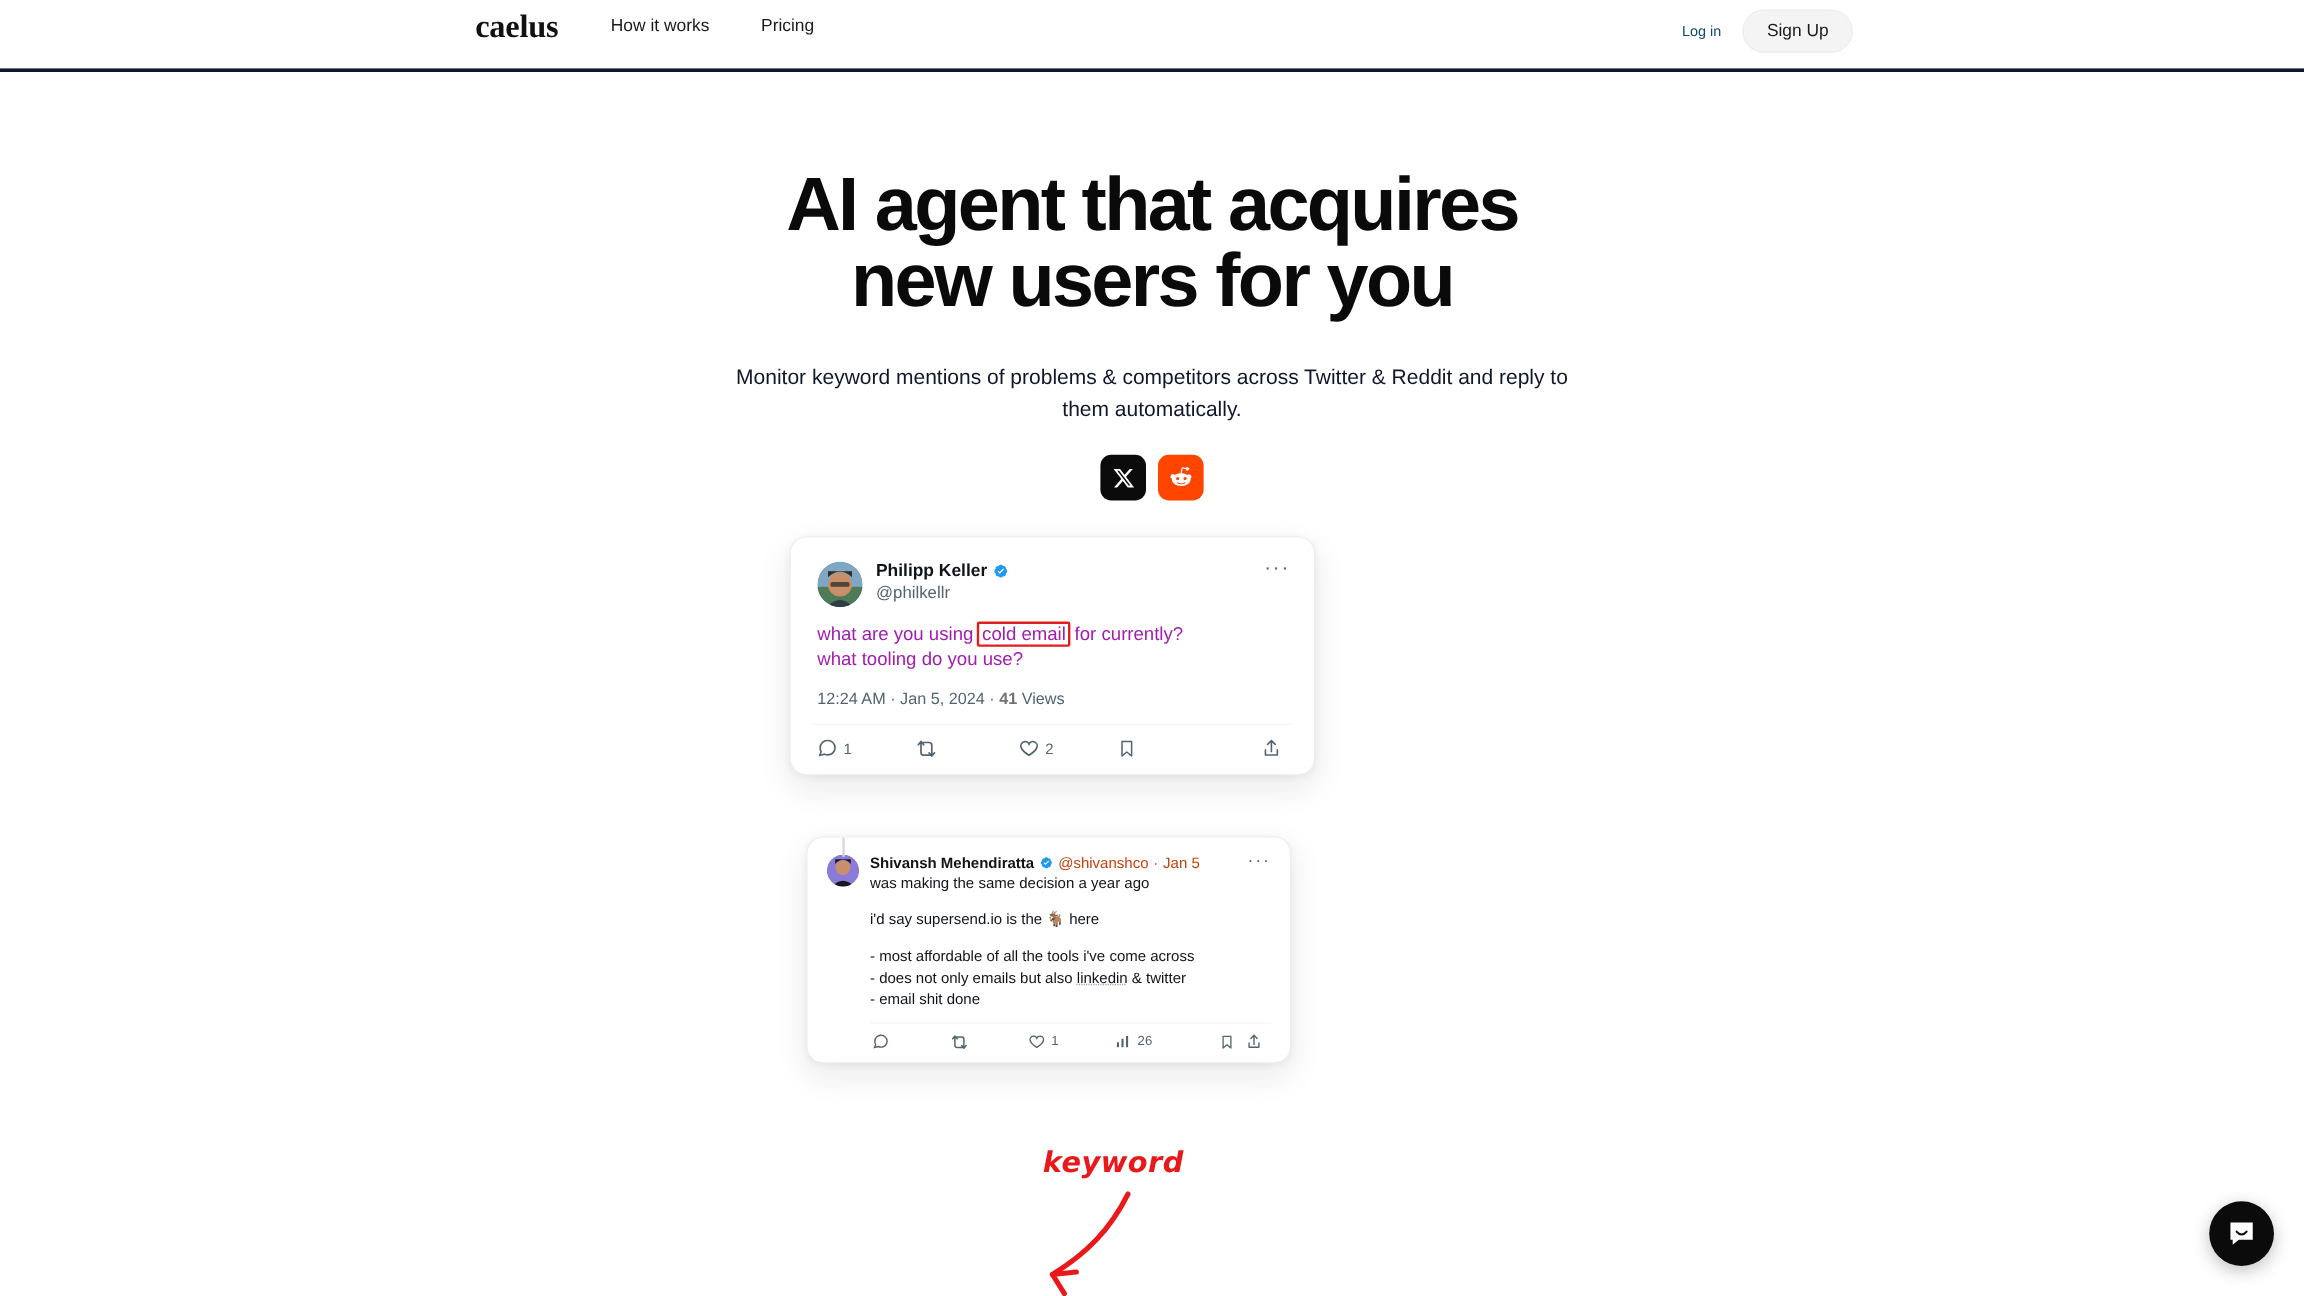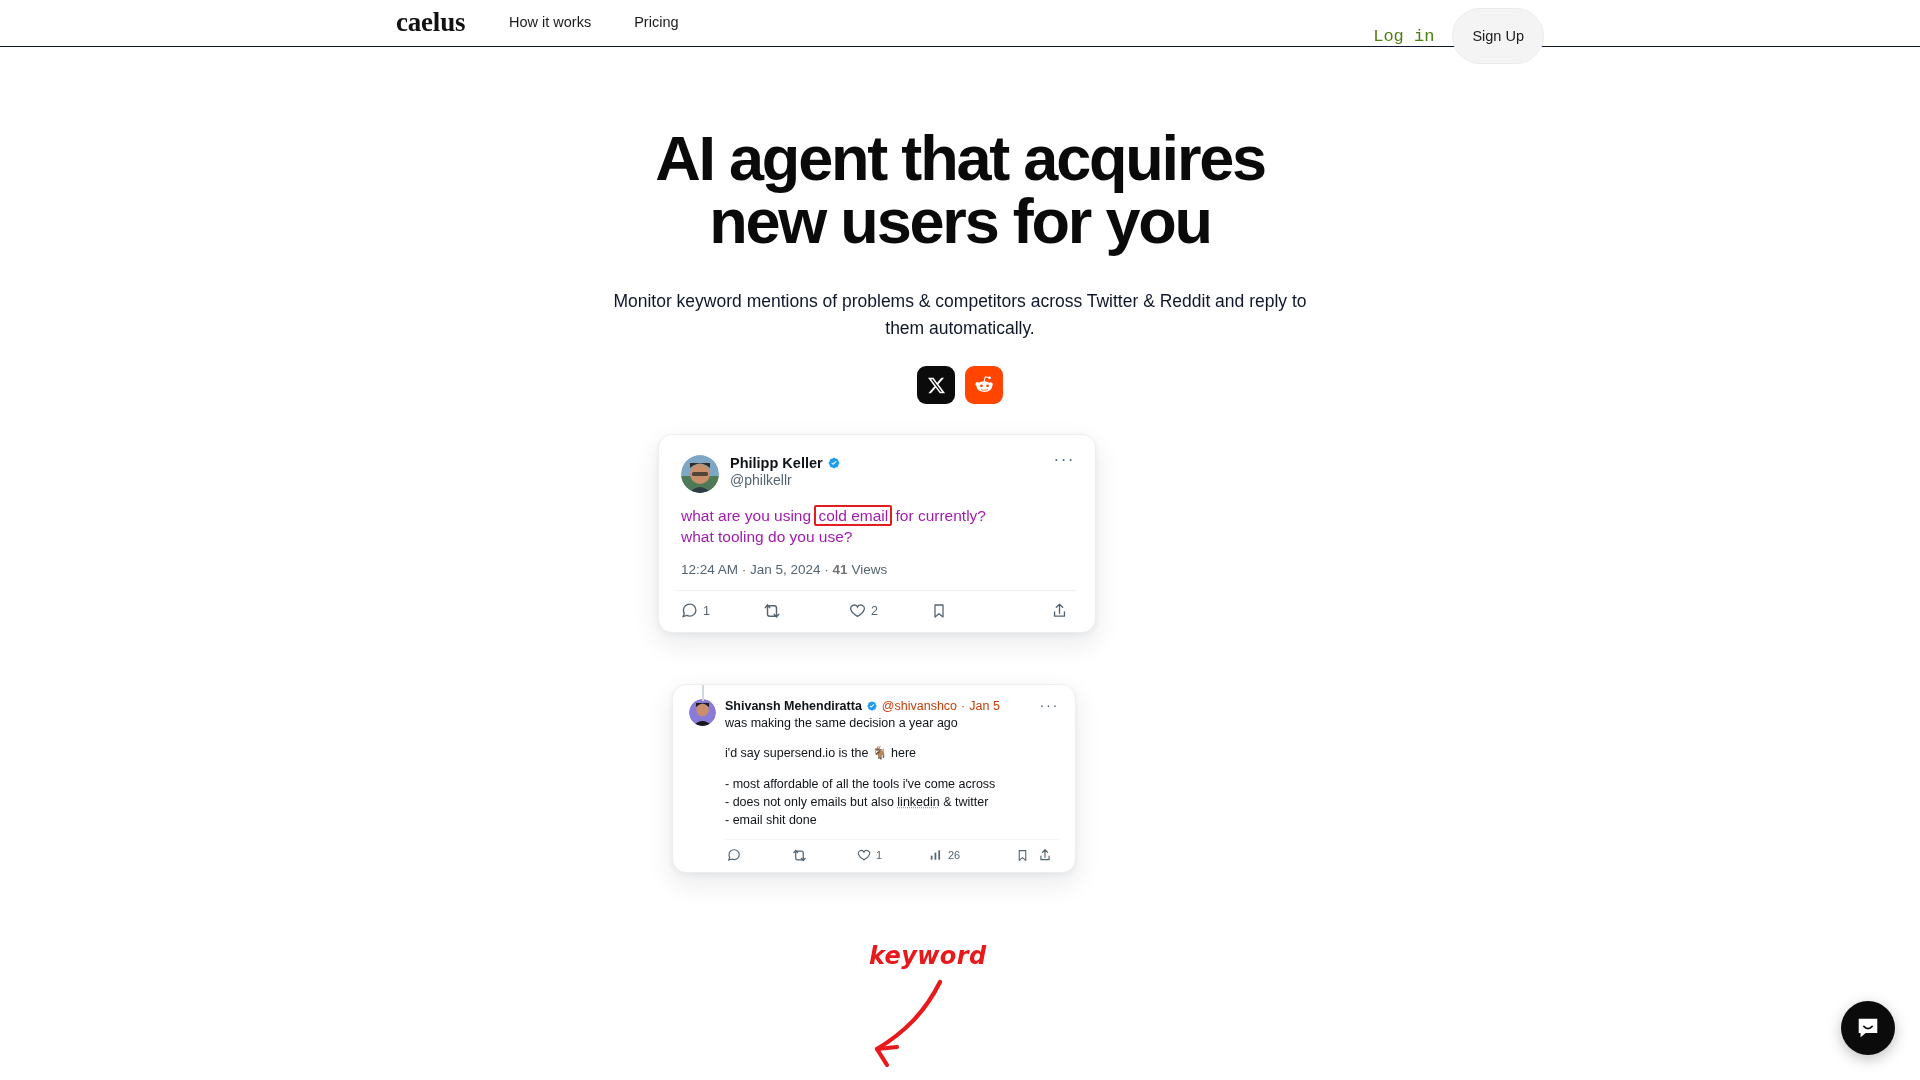--- a/index.html
+++ b/index.html
@@ -7,40 +7,40 @@
   html, body {
     width: 1920px; height: 1080px;
     background: #ffffff;
     font-family: "Liberation Sans", sans-serif;
     overflow: hidden;
     -webkit-font-smoothing: antialiased;
   }
 
   
   .nav {
-    height: 47px;
+    height: 60px;
     display: flex; align-items: center;
     padding: 0 0 0 0;
     position: relative;
-    border-bottom: 1px solid #0f172a;
+    border-bottom: 3px solid #0f172a;
   }
   .brand {
     position: absolute; left: 396px; top: 7px;
     font-family: "Liberation Serif", serif;
     font-size: 27px; font-weight: 700; letter-spacing: -0.2px;
     color: #111;
   }
   .nav-links { position: absolute; left: 509px; top: 14px; display: flex; gap: 43px; }
   .nav-link { font-size: 14.5px; color: #1a1a1a; font-weight: 500; cursor: pointer; }
   .nav-right { position: absolute; right: 376px; top: 8px; display: flex; align-items: center; gap: 14px; }
-  .login { font-size: 17px; color: #4d7c0f; font-weight: 500; cursor: pointer; padding: 6px 4px; font-family: Liberation Mono, monospace; }
+  .login { font-size: 12px; color: #0c4a6e; font-weight: 500; cursor: pointer; padding: 6px 4px; }
   .signup {
     font-size: 14.5px; color: #1a1a1a; font-weight: 500;
     background: #f4f4f5; border: 1px solid #ececee;
-    border-radius: 999px; padding: 19px 19px; cursor: pointer;
+    border-radius: 999px; padding: 9px 19px; cursor: pointer;
   }
 
   
   .hero { text-align: center; padding-top: 80px; }
   .hero h1 {
     font-size: 63px; line-height: 1.0; font-weight: 700;
     letter-spacing: -2.2px; color: #0a0a0a;
     max-width: 700px; margin: 0 auto;
   }
   .hero p {

